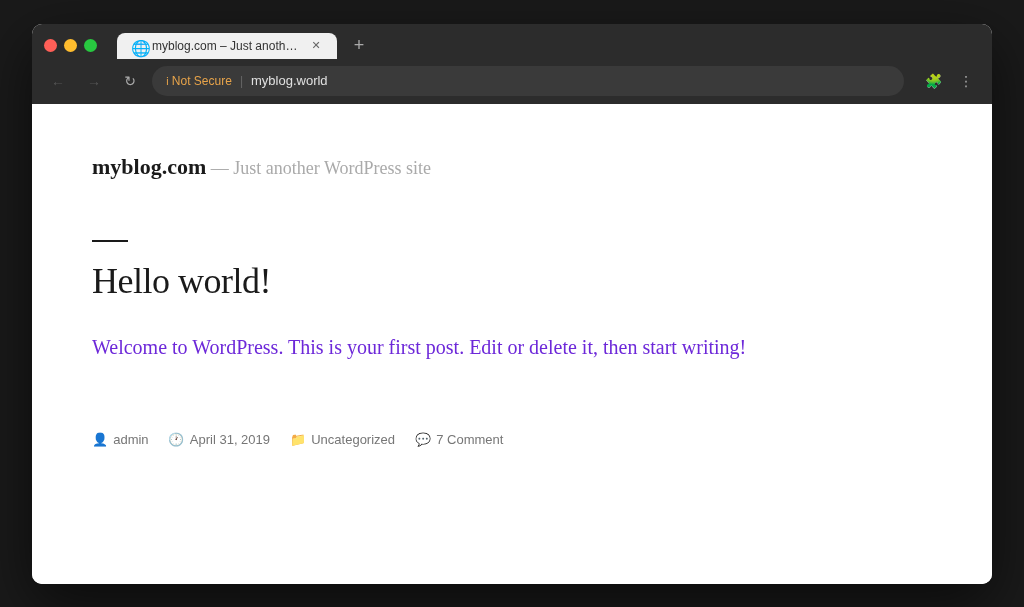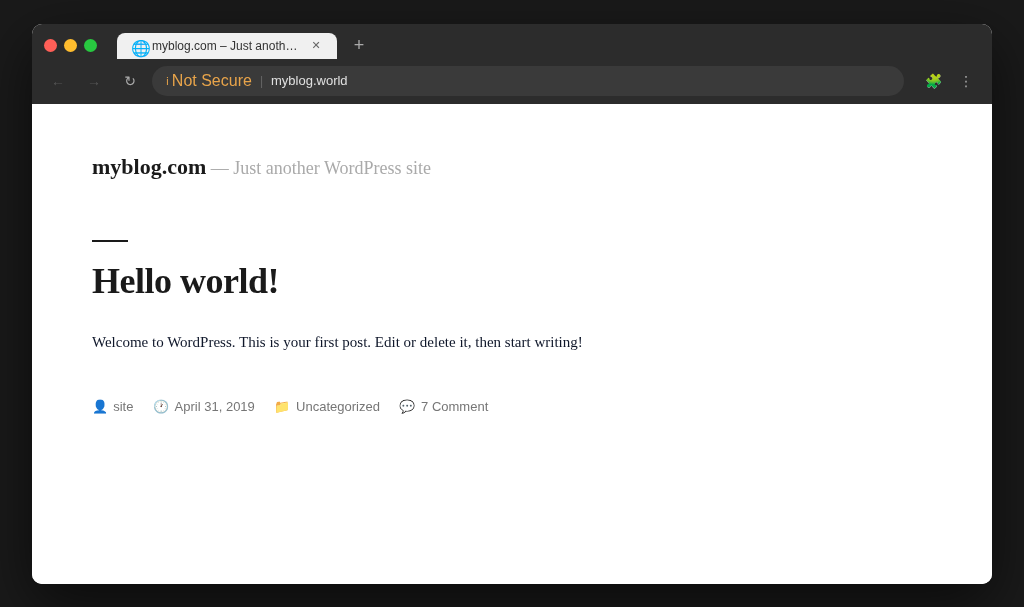--- a/index.html
+++ b/index.html
@@ -148,21 +148,21 @@
     .security-icon {
       color: #e8a44a;
       font-size: 11px;
       display: flex;
       align-items: center;
       gap: 3px;
       flex-shrink: 0;
     }
 
     .not-secure-text {
-      font-size: 16px;
+      font-size: 12px;
       color: #e8a44a;
     }
 
     .address-separator {
       color: #666;
       font-size: 12px;
       margin: 0 2px;
     }
 
     .address-url {
@@ -217,32 +217,32 @@
 
     .post-divider {
       width: 36px;
       height: 2px;
       background: #1a1a1a;
       margin-bottom: 18px;
     }
 
     .post-title {
       font-size: 36px;
-      font-weight: 700;
+      font-weight: 400;
       color: #1a1a1a;
       margin-bottom: 28px;
       font-family: Georgia, 'Times New Roman', serif;
       letter-spacing: -0.5px;
     }
 
     .post-content {
-      font-size: 15px;
-      color: #0f172a;
+      font-size: 20px;
+      color: #6d28d9;
       line-height: 1.7;
-      margin-bottom: 44px;
+      margin-bottom: 68px;
       font-family: Georgia, 'Times New Roman', serif;
     }
 
     .post-meta {
       display: flex;
       align-items: center;
       gap: 20px;
       font-size: 13px;
       color: #767676;
       font-family: -apple-system, BlinkMacSystemFont, sans-serif;
@@ -313,21 +313,21 @@
       <span class="site-tagline">— Just another WordPress site</span>
     </div>
 
     <article>
       <div class="post-divider"></div>
       <h1 class="post-title">Hello world!</h1>
       <p class="post-content">Welcome to WordPress. This is your first post. Edit or delete it, then start writing!</p>
       <div class="post-meta">
         <div class="meta-item">
           <span class="meta-icon">👤</span>
-          <span>site</span>
+          <span>admin</span>
         </div>
         <div class="meta-item">
           <span class="meta-icon">🕐</span>
           <span>April 31, 2019</span>
         </div>
         <div class="meta-item">
           <span class="meta-icon">📁</span>
           <span>Uncategorized</span>
         </div>
         <div class="meta-item">

